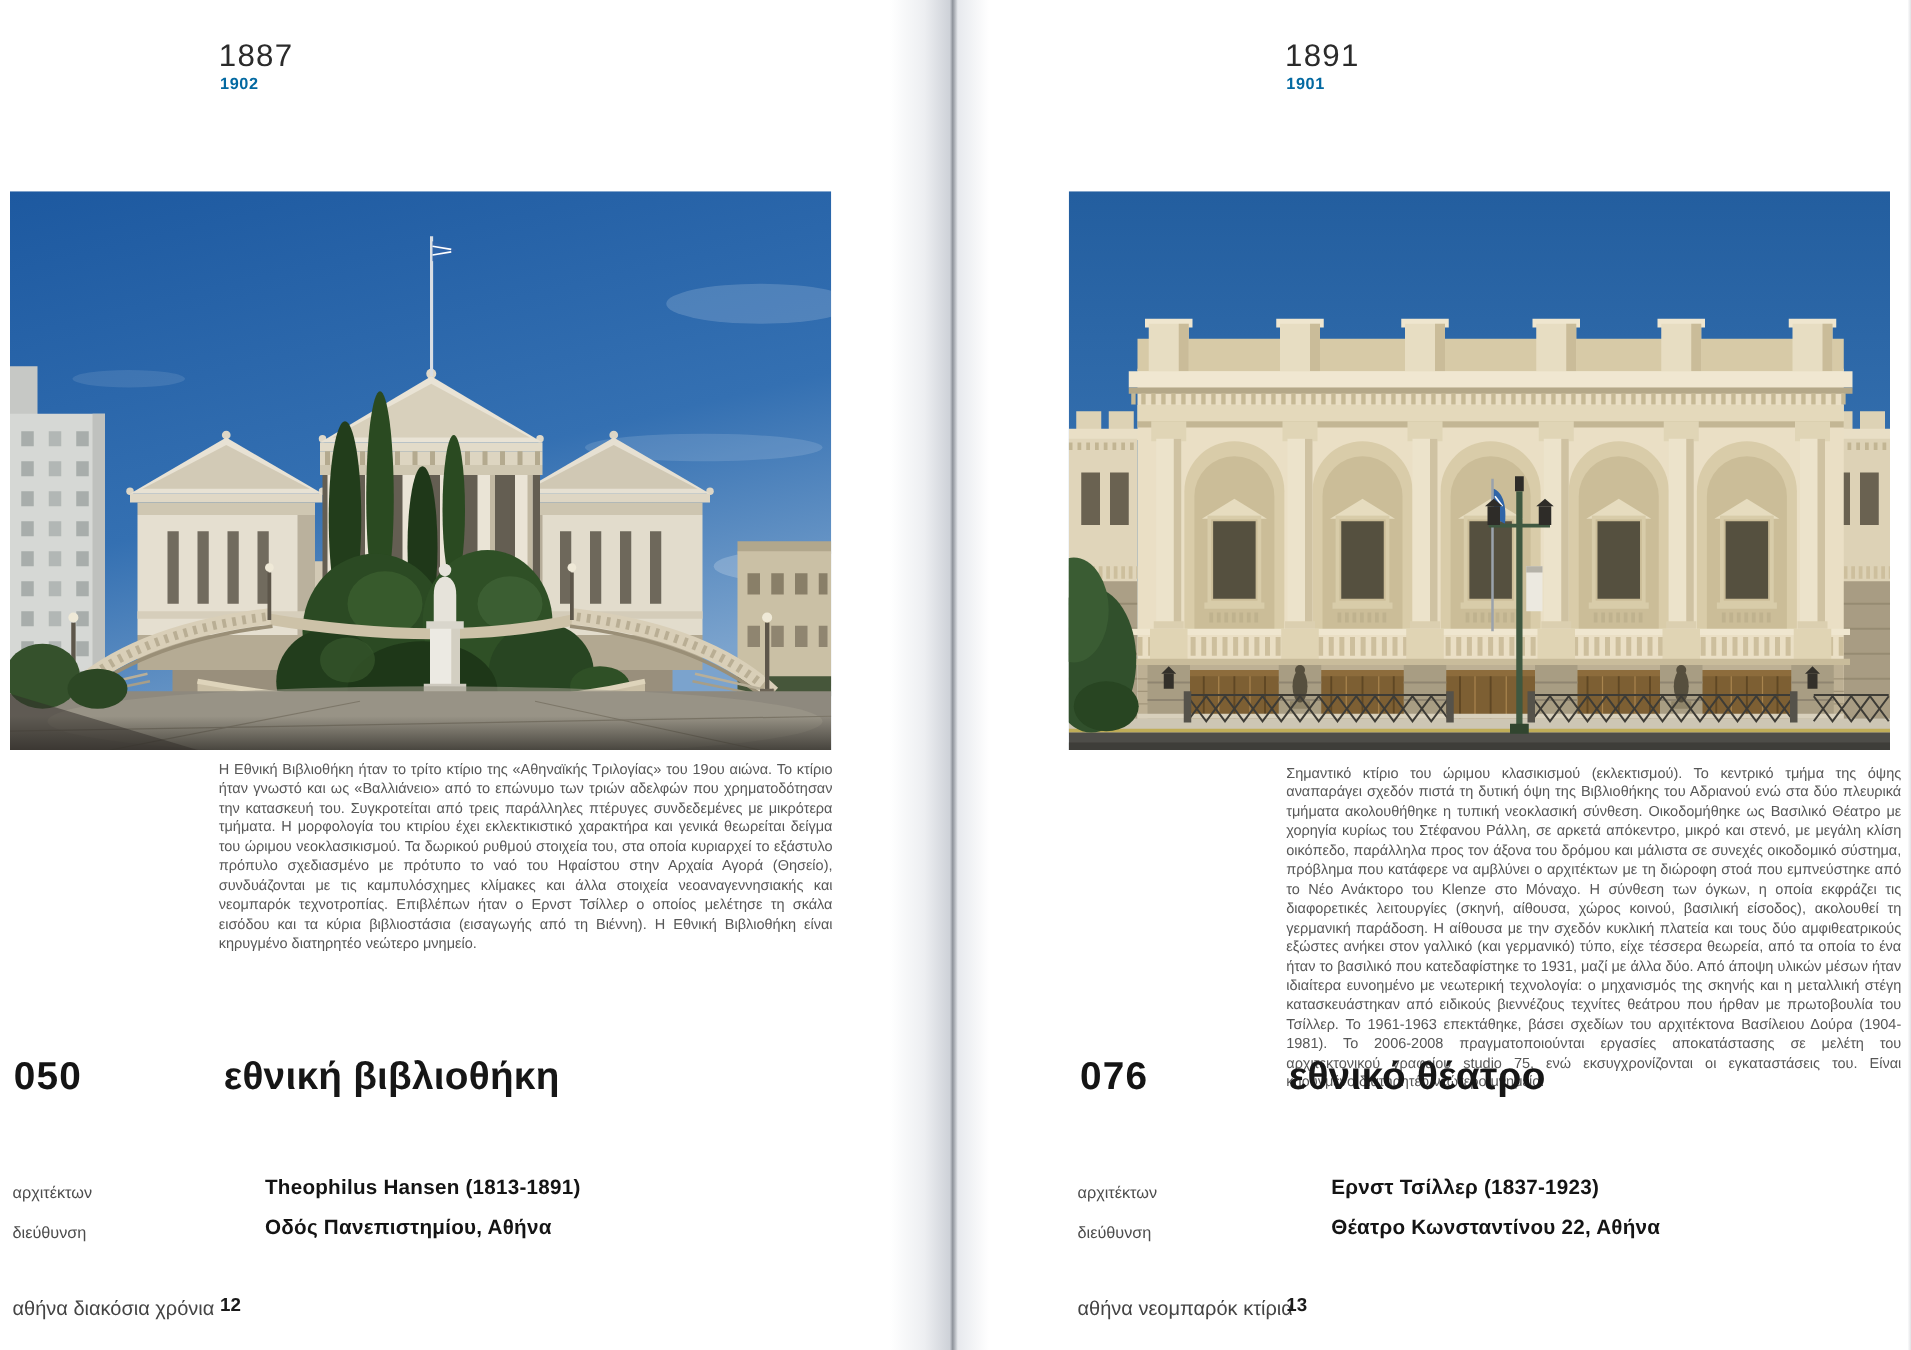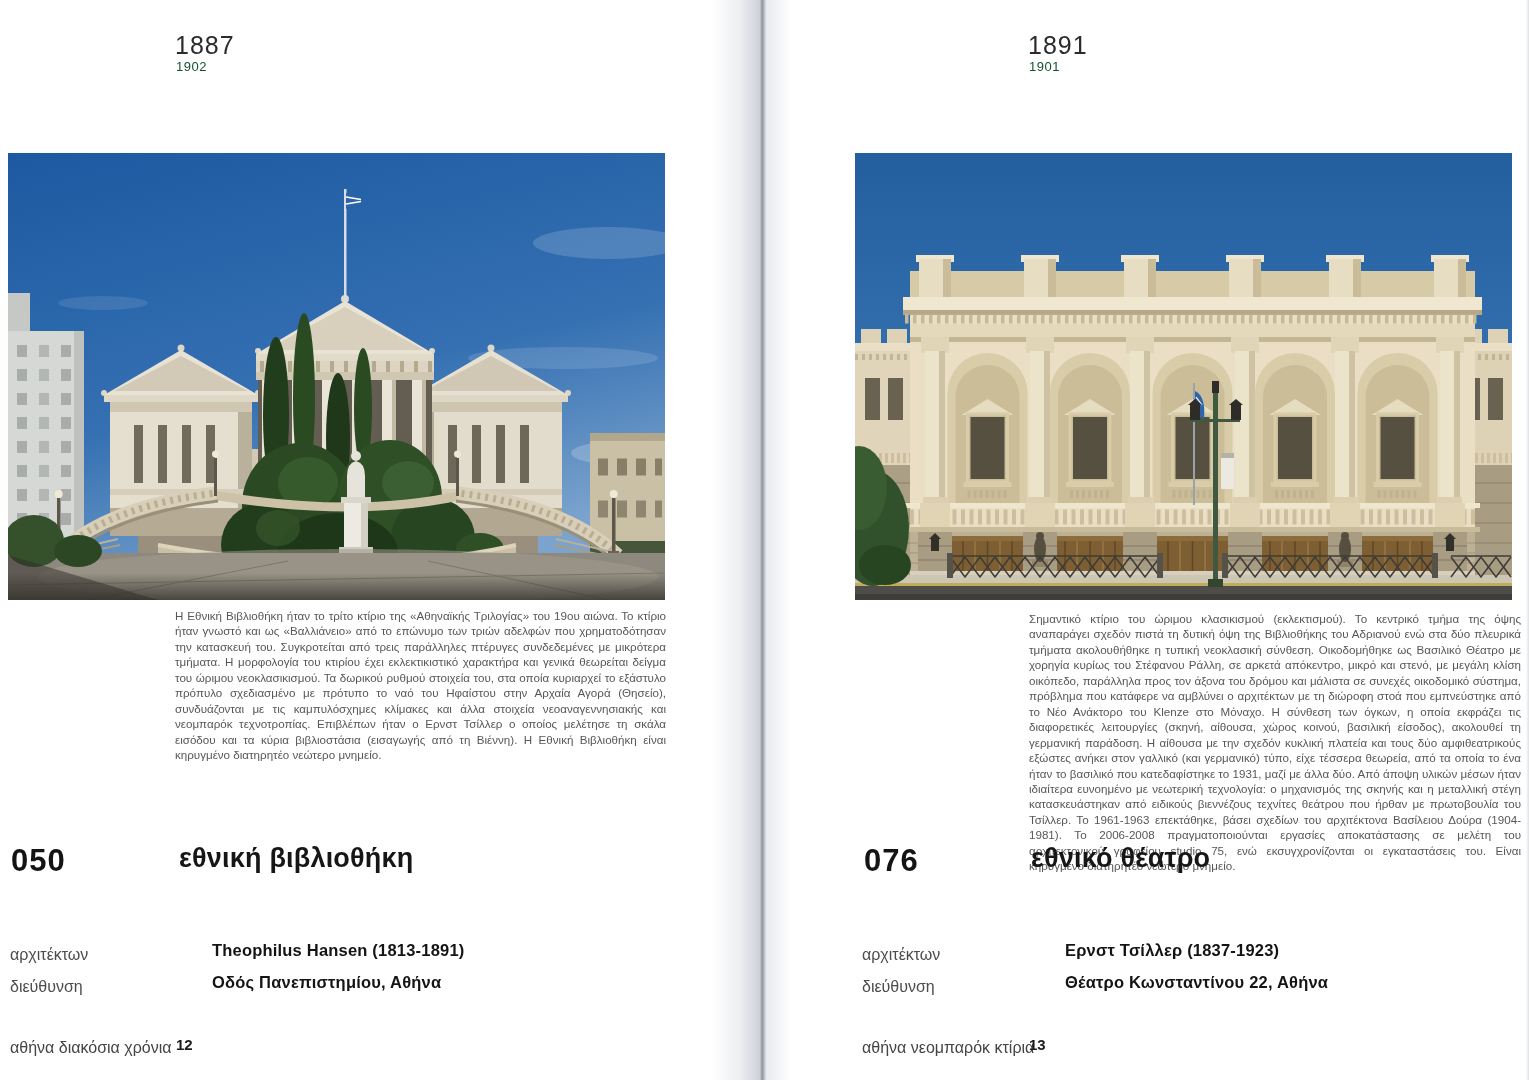--- a/index.html
+++ b/index.html
@@ -5,28 +5,28 @@
   html,body{margin:0;padding:0;}
   body{
     width:1529px;height:1080px;position:relative;overflow:hidden;
     background:#ffffff;
     font-family:"Liberation Sans", sans-serif;
     -webkit-font-smoothing:antialiased;
   }
   .abs{position:absolute;text-align:right;}
   
   .year-big{font-size:25px;letter-spacing:1px;color:#2b2b2b;font-weight:400;}
-  .year-small{font-size:13px;letter-spacing:0.5px;color:#14532d;font-weight:400;}
+  .year-small{font-size:13px;letter-spacing:0.5px;color:#0369a1;font-weight:700;}
   .desc{
     font-size:11.6px;line-height:15.45px;color:#575757;
     text-align:justify;margin:0;
   }
   .catnum{font-size:31px;font-weight:700;color:#141414;letter-spacing:1px;}
-  .title{font-size:27px;font-weight:600;color:#161616;margin:0;letter-spacing:0.2px;}
-  .label{font-size:16px;color:#4c4c4c;}
+  .title{font-size:31px;font-weight:600;color:#161616;margin:0;letter-spacing:0.2px;}
+  .label{font-size:13px;color:#4c4c4c;}
   .value{font-size:16.5px;font-weight:700;color:#141414;letter-spacing:0.2px;margin-left:36px;}
   .footer-series{font-size:16px;color:#444444;}
   .page-num{font-size:15px;font-weight:700;color:#1a1a1a;}
   figure{margin:0;}
   figure svg{display:block;}
   
   .l-year-big{left:175px;top:31px;}
   .l-year-small{left:176px;top:59px;}
   .l-photo{left:8px;top:153px;width:657px;height:447px;}
   .l-desc{left:175px;top:608px;width:491px;}

